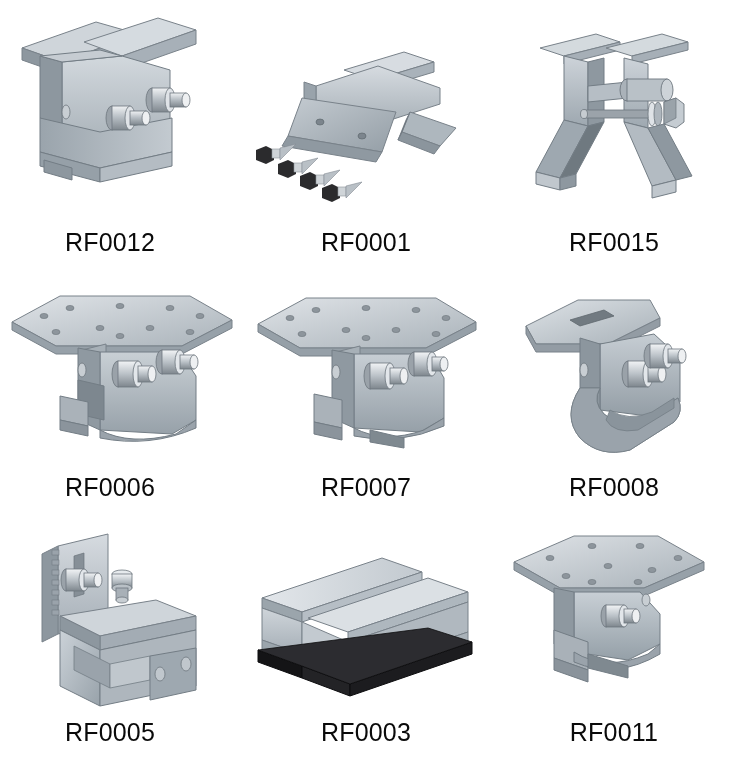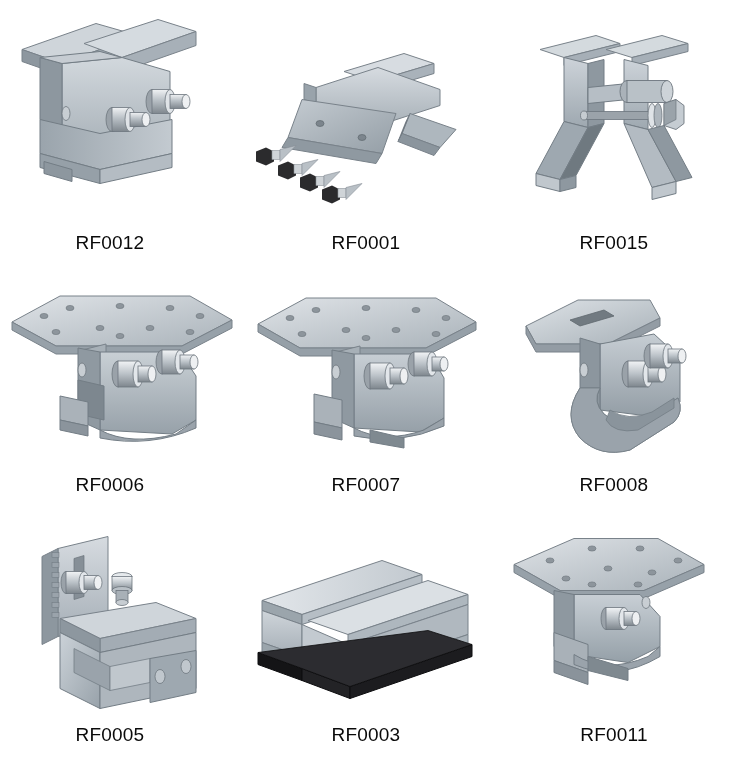--- a/index.html
+++ b/index.html
@@ -26,21 +26,21 @@
     overflow:hidden;
   }
   .art{
     position:relative;
     width:244px;
     flex:1 1 auto;
     display:block;
   }
   .art svg{display:block;width:100%;height:100%;}
   .caption{
-    font-size:19px;
+    font-size:25px;
     line-height:1;
     color:#0a0a0a;
     letter-spacing:0.2px;
     font-weight:400;
     text-align:center;
     white-space:nowrap;
   }
   
   .r1 .caption{margin-bottom:18px;}
   .r2 .caption{margin-bottom:32px;}

